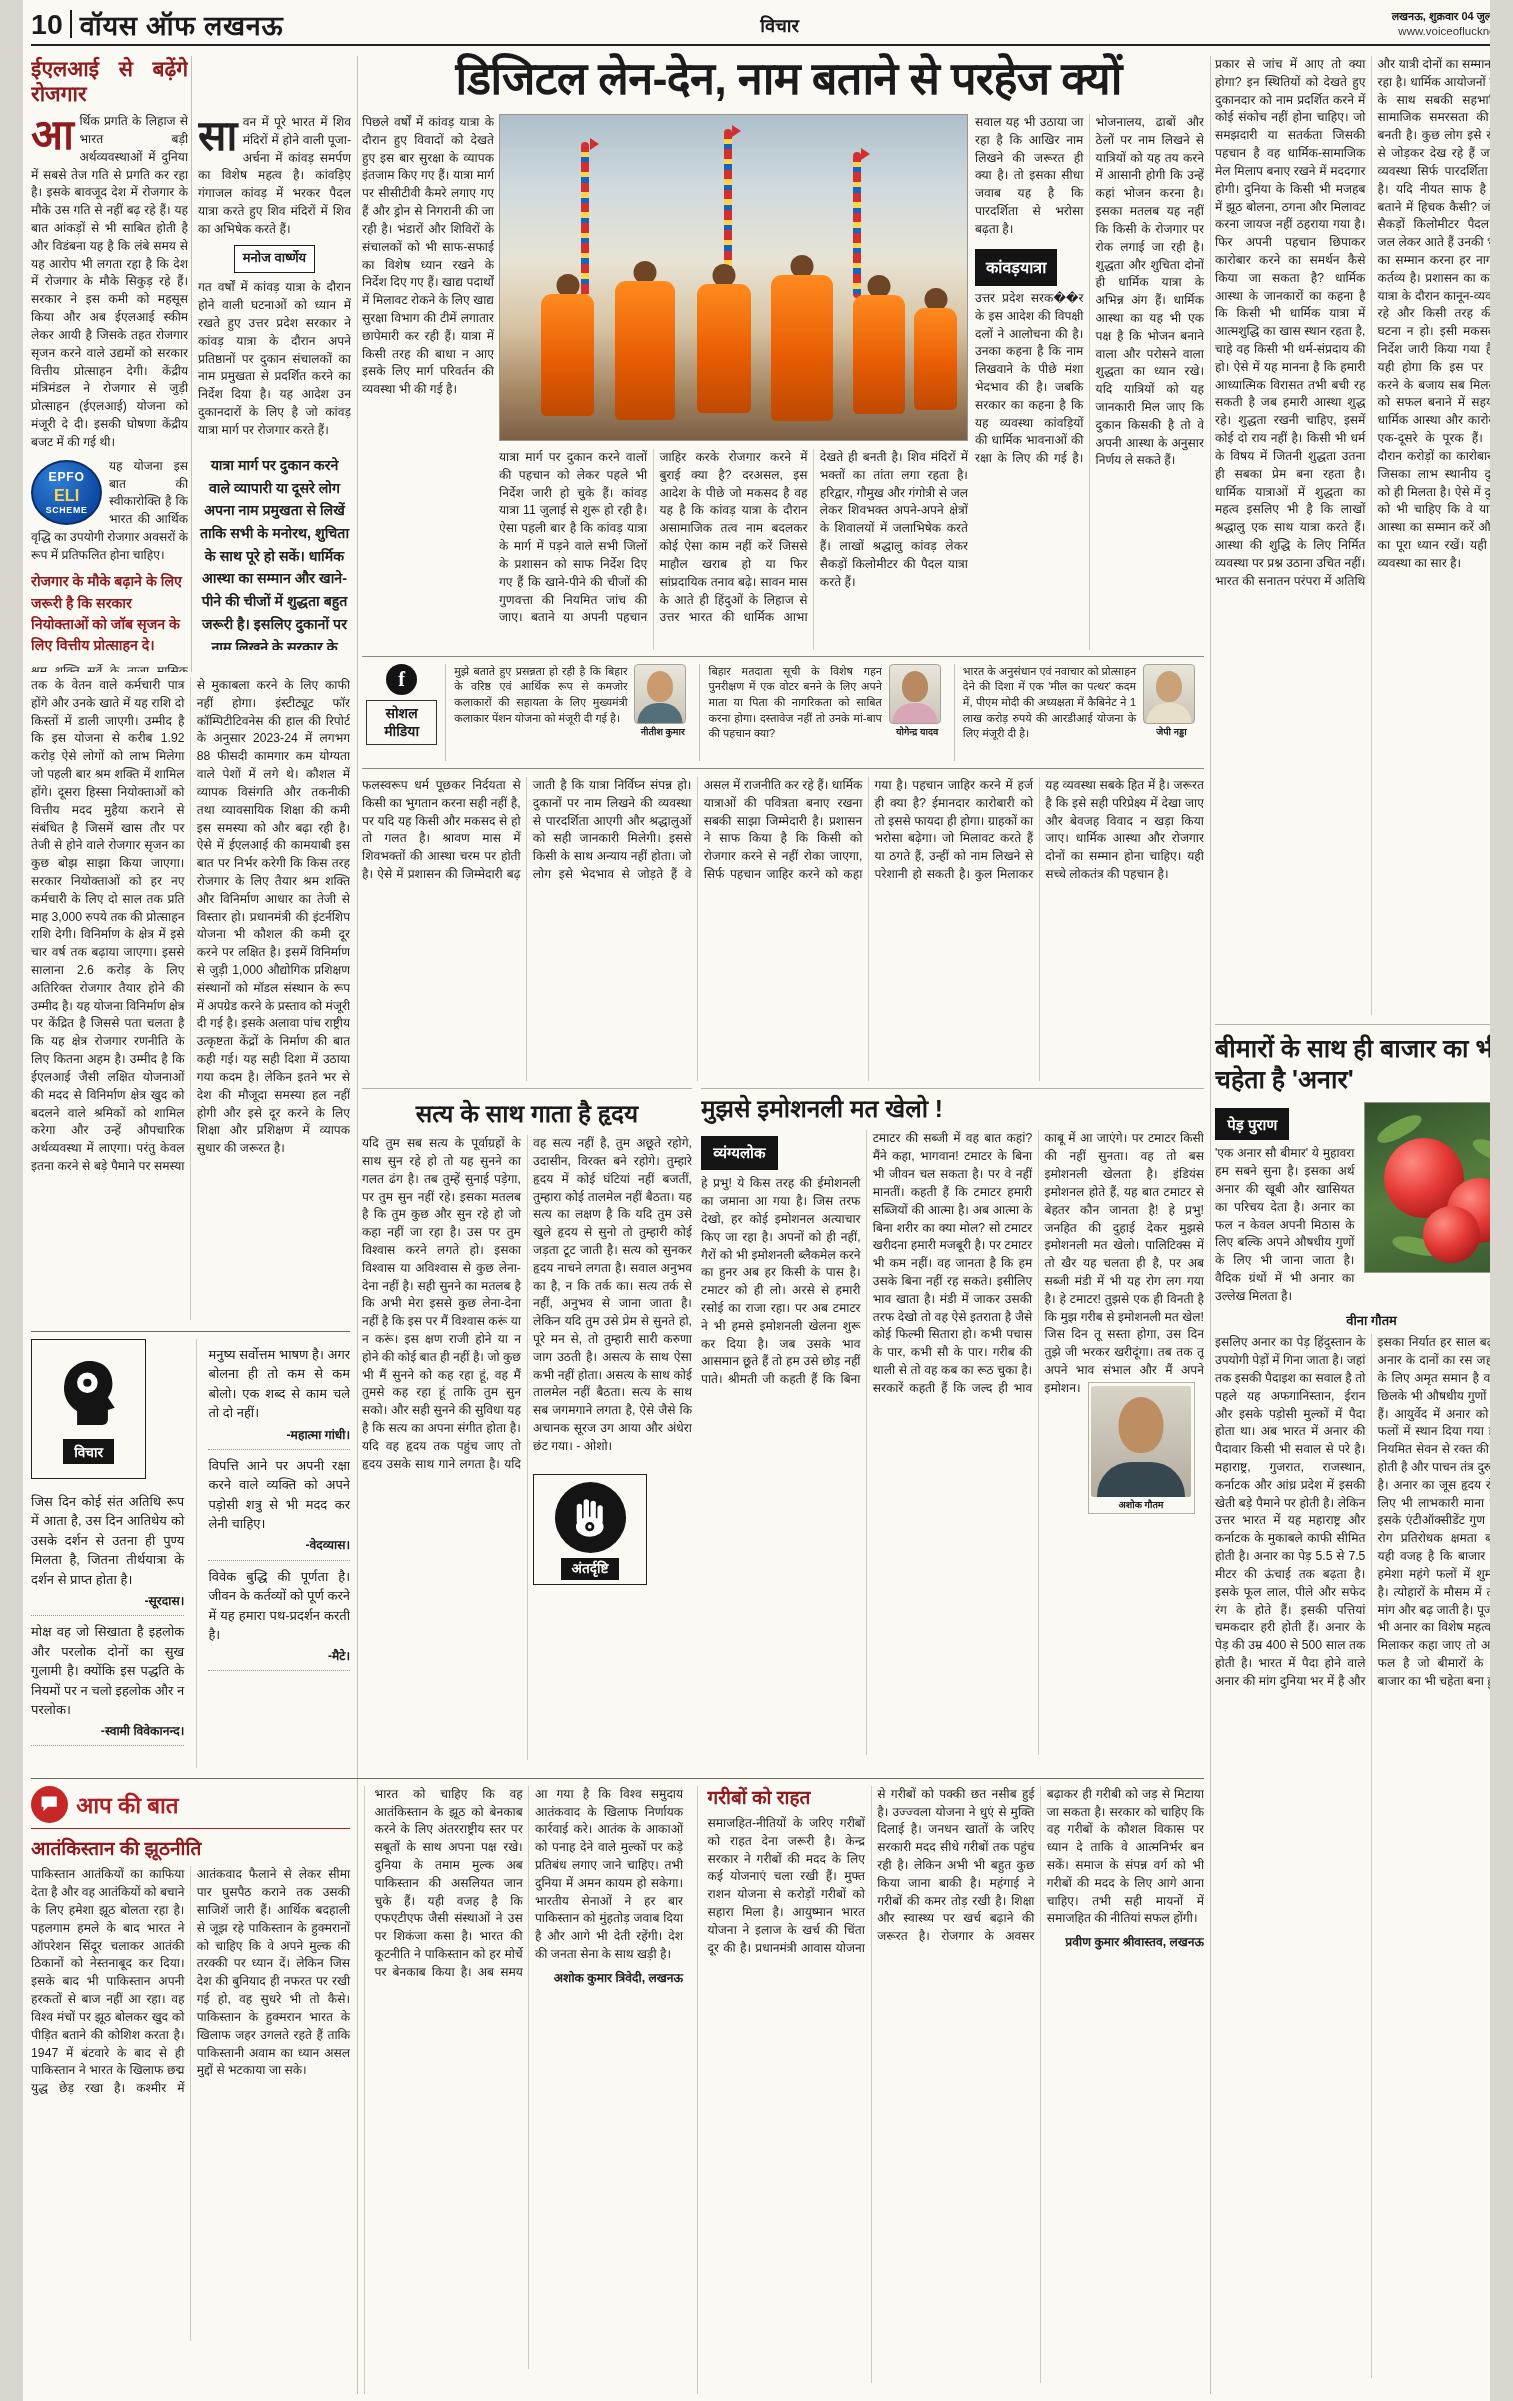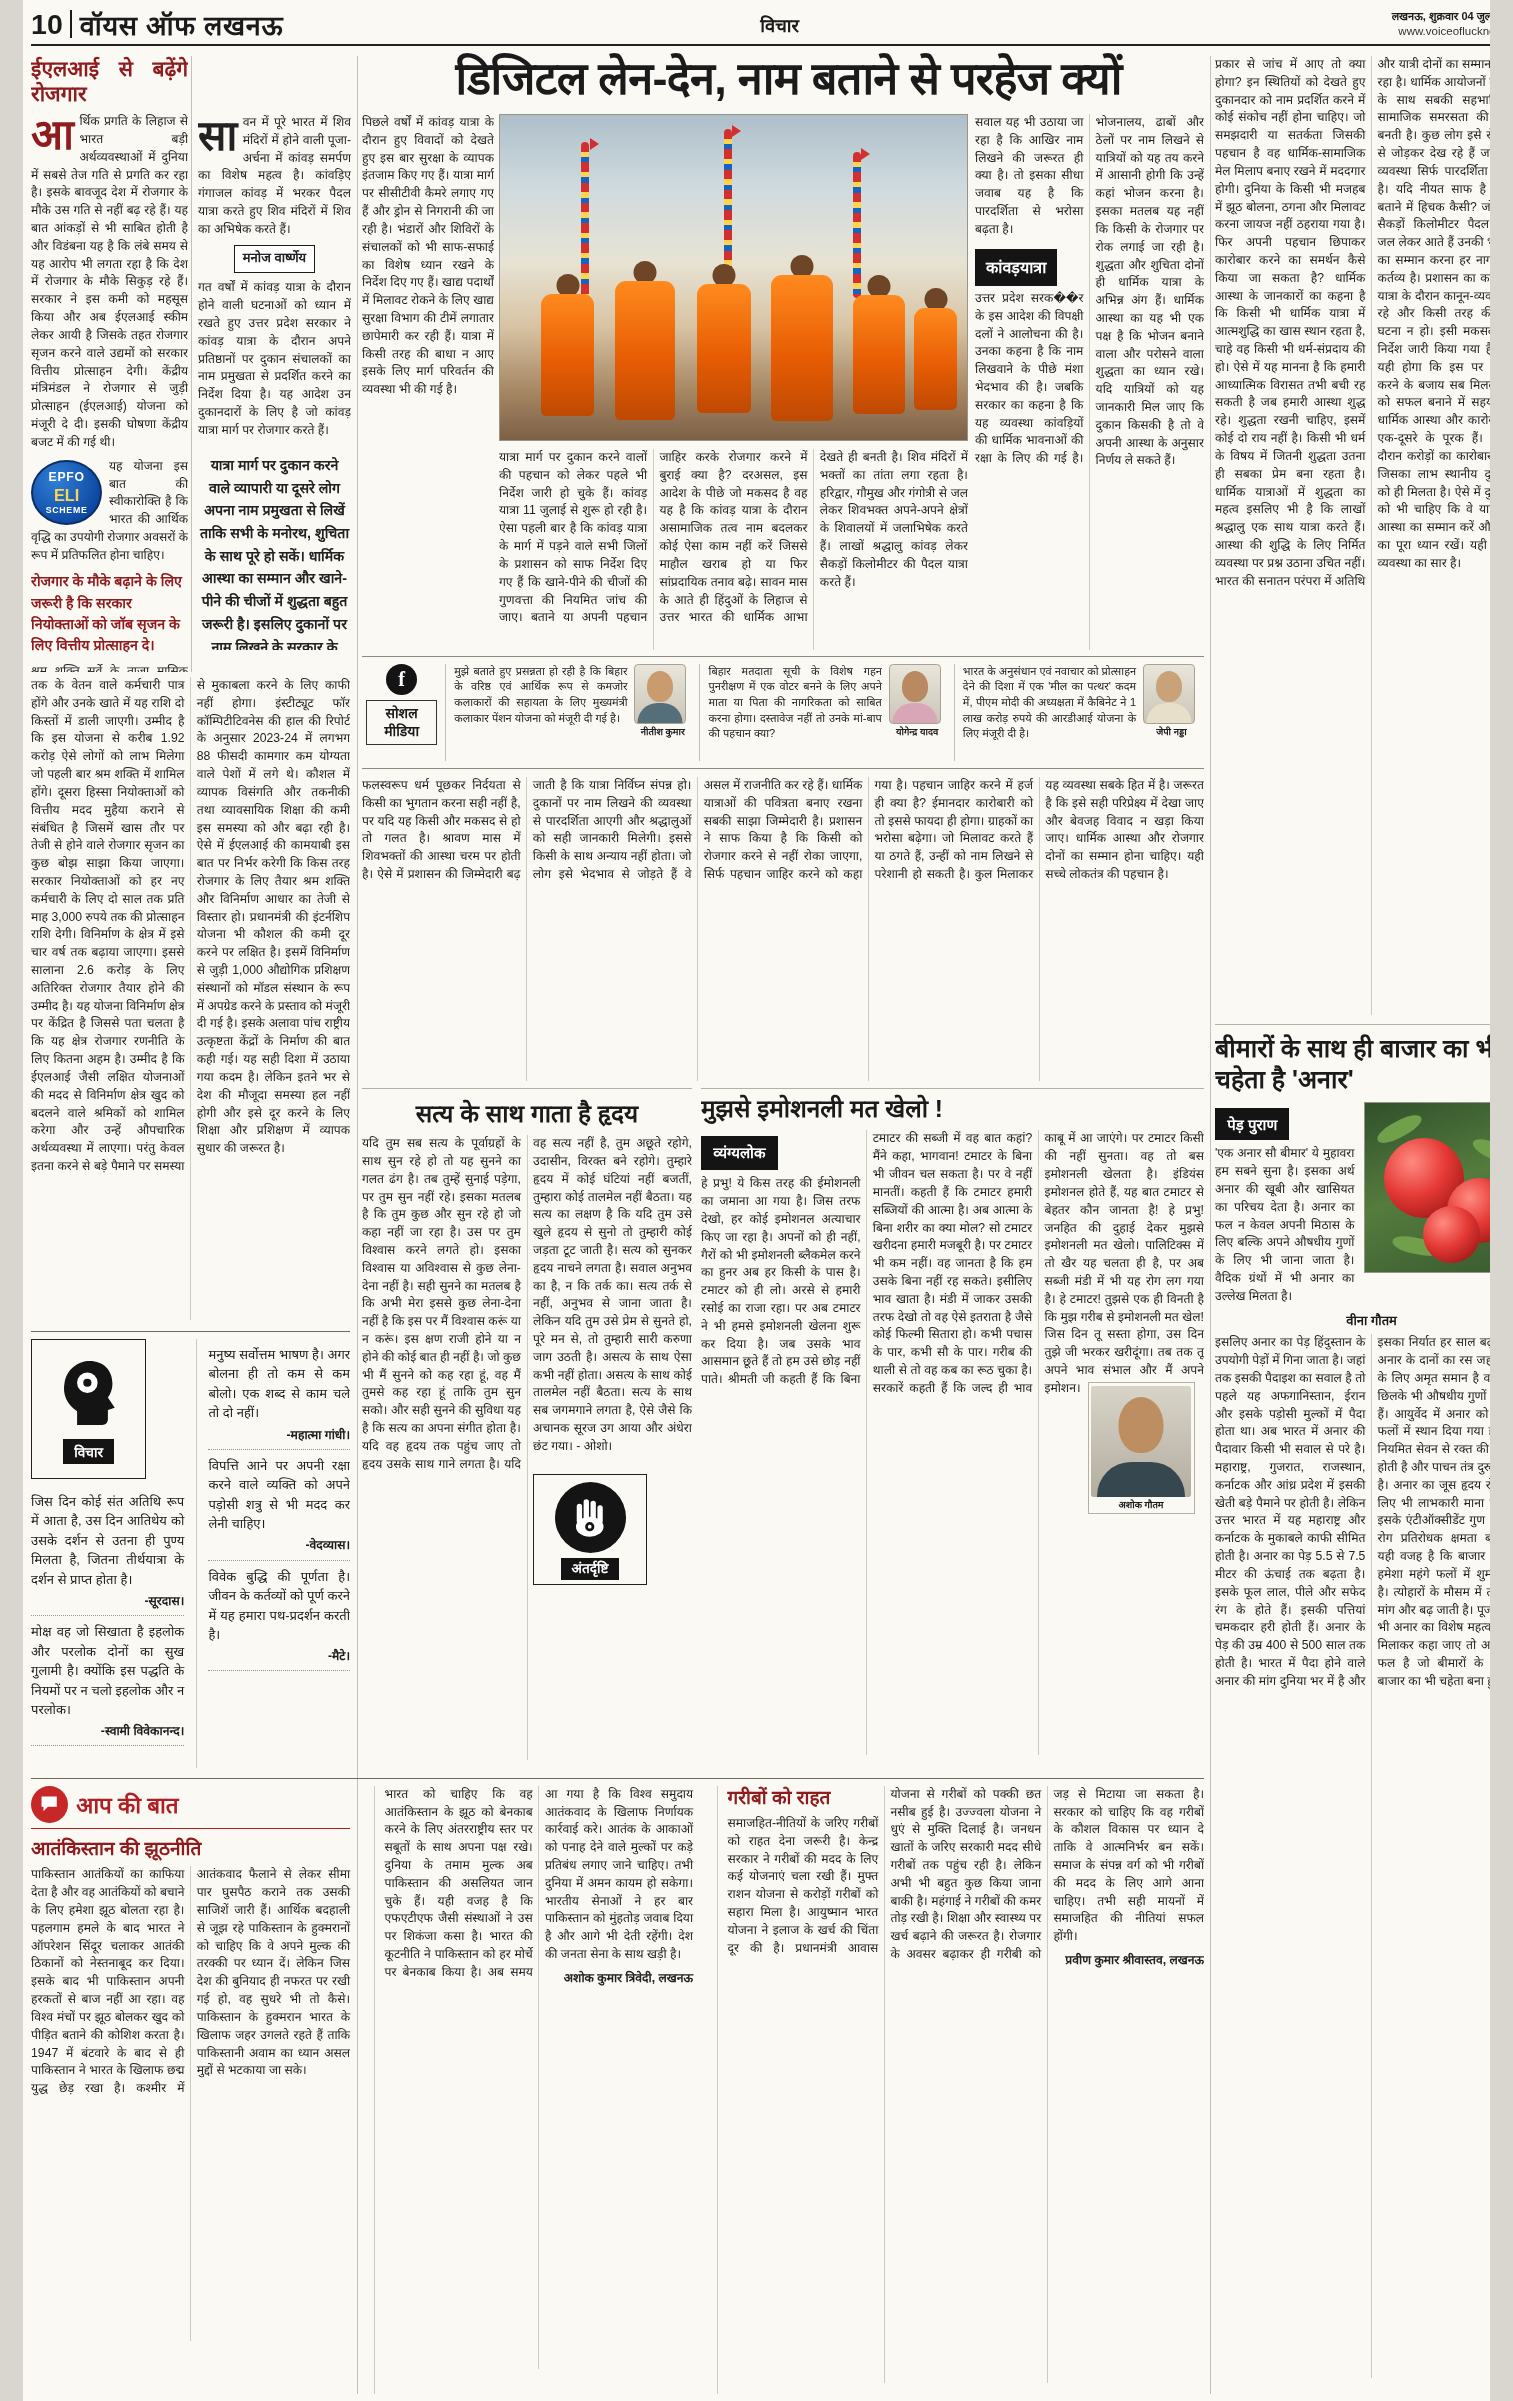--- a/index.html
+++ b/index.html
@@ -109,21 +109,21 @@
   .quote-text { font-size:13px; line-height:1.5; text-align:justify; }
   .quote-author { font-weight:800; font-size:12.2px; text-align:right; margin-top:2.7px; }
 
   
   .antar-box { position:absolute; left:171px; top:385px; width:114px; background:#fbf9f4; border:1.4px solid #222;
     padding:6.8px; text-align:center; z-index:3; }
   .antar-circle { width:71px; height:71px; border-radius:50%; background:#141414; margin:0 auto 5.4px auto;
     display:flex; align-items:center; justify-content:center; }
 
   
-  .letters { border-top:1.4px solid #6f6a60; display:flex; gap:24px; padding-top:6.8px; }
+  .letters { border-top:1.4px solid #6f6a60; display:flex; gap:14px; padding-top:6.8px; }
   .letters .b1 { width:319px; flex:none; }
   .letters .b2 { width:319px; flex:none; border-left:0.7px solid #cfcabe; padding-left:9.5px; }
   .letters .b3 { flex:1; border-left:0.7px solid #cfcabe; padding-left:9.5px; }
   .akb-header { display:flex; align-items:center; gap:8.1px; margin-bottom:8.1px; border-bottom:1.4px solid #b01e23; padding-bottom:5.4px; }
   .akb-icon { width:37px; height:37px; border-radius:50%; background:#c62828; display:flex; align-items:center; justify-content:center; flex:none; }
   .akb-title { color:#b01e23; font-size:22.4px; font-weight:800; }
   .letter-author { font-weight:800; text-align:right; margin-top:5.4px; }
   h3.letter-head { font-size:19px; font-weight:800; line-height:1.25; margin-bottom:5.4px; }
 
   

